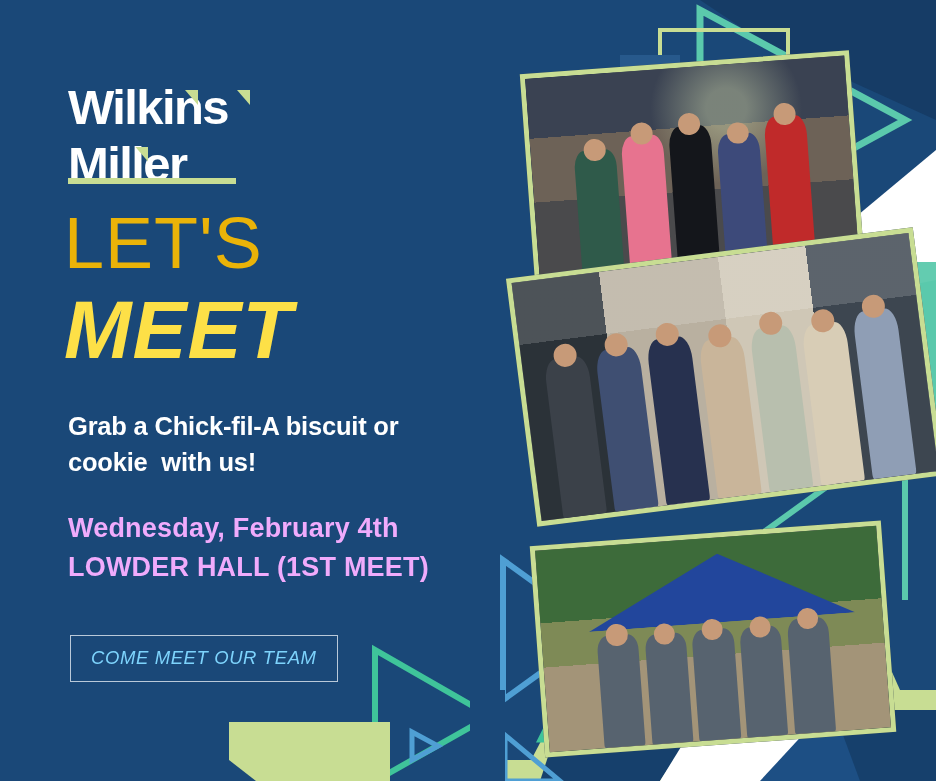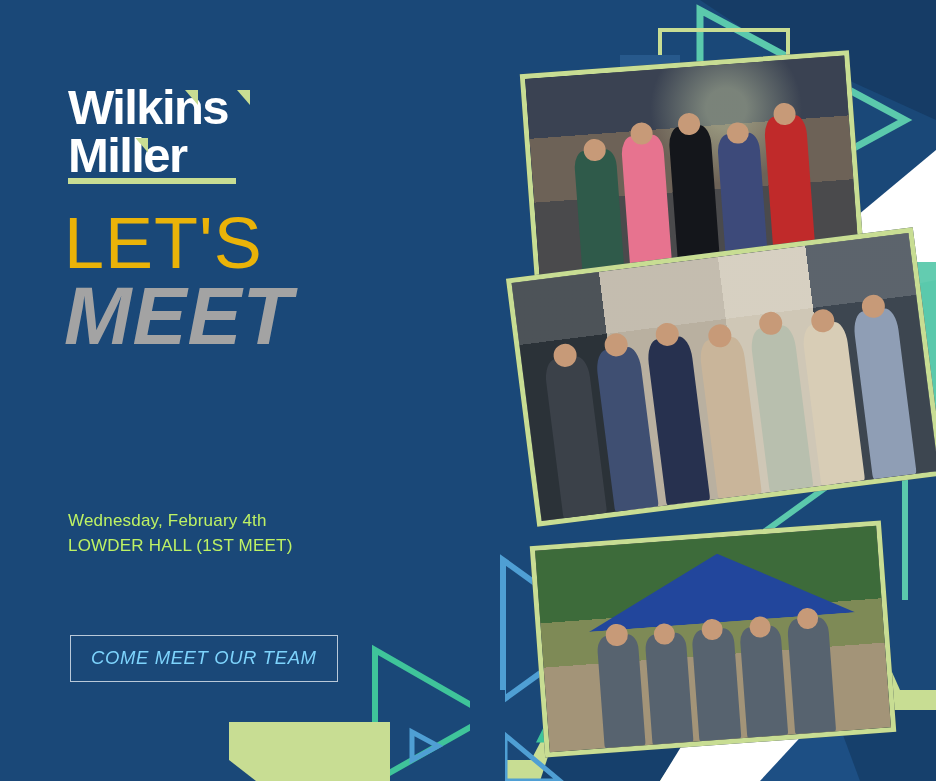--- a/index.html
+++ b/index.html
@@ -39,21 +39,21 @@
     position: relative;
     font-family: "Liberation Sans", sans-serif;
     font-weight: bold;
     font-size: 49px;
     line-height: 0.97;
     letter-spacing: -1.6px;
     color: #ffffff;
     white-space: nowrap;
     margin-top: 22px;
   }
-  .logo-line.second { margin-top: 0; }
+  .logo-line.second { margin-top: 9px; }
   
   .dot-accent {
     position: absolute;
     width: 13px; height: 15px;
     background: #c8dd93;
     clip-path: polygon(100% 0, 100% 100%, 0 0);
   }
   .dot-a { left: 117px; top: 6px; }
   .dot-b { left: 169px; top: 6px; }
   .dot-c { left: 67px;  top: 6px; }
@@ -75,22 +75,22 @@
     letter-spacing: 1px;
     color: #eab308;
   }
   .meet {
     font-family: "Liberation Sans", sans-serif;
     font-weight: bold;
     font-style: italic;
     font-size: 81px;
     line-height: 0.95;
     letter-spacing: 1px;
-    color: #a3a3a3;
-    margin-top: 2px;
+    color: #fde047;
+    margin-top: 16px;
   }
 
   
   .subhead {
     position: absolute;
     left: 68px; top: 408px;
     width: 380px;
     font-family: "Liberation Sans", sans-serif;
     font-weight: bold;
     font-size: 25.5px;
@@ -98,25 +98,25 @@
     letter-spacing: -0.2px;
     color: #ffffff;
     white-space: pre-wrap;
   }
 
   
   .details {
     position: absolute;
     left: 68px; top: 509px;
     font-family: "Liberation Sans", sans-serif;
-    font-weight: 400;
-    font-size: 17px;
+    font-weight: 700;
+    font-size: 27px;
     line-height: 1.45;
     letter-spacing: 0.2px;
-    color: #bef264;
+    color: #f0abfc;
   }
   .details div { white-space: nowrap; }
 
   
   .cta {
     position: absolute;
     left: 70px; top: 635px;
     padding: 11px 20px 12px 20px;
     border: 1px solid #b9c9d9;
     color: #7dd3fc;
@@ -279,20 +279,22 @@
       </div>
     </div>
 
     <div class="rule"></div>
 
     <div class="headline">
       <div class="lets">LET'S</div>
       <div class="meet">MEET</div>
     </div>
 
+    <div class="subhead">Grab a Chick-fil-A biscuit or
+cookie  with us!</div>
 
     <div class="details">
       <div>Wednesday, February 4th</div>
       <div>LOWDER HALL (1ST MEET)</div>
     </div>
 
     <div class="cta">COME MEET OUR TEAM</div>
 
   </div>
 </div>

